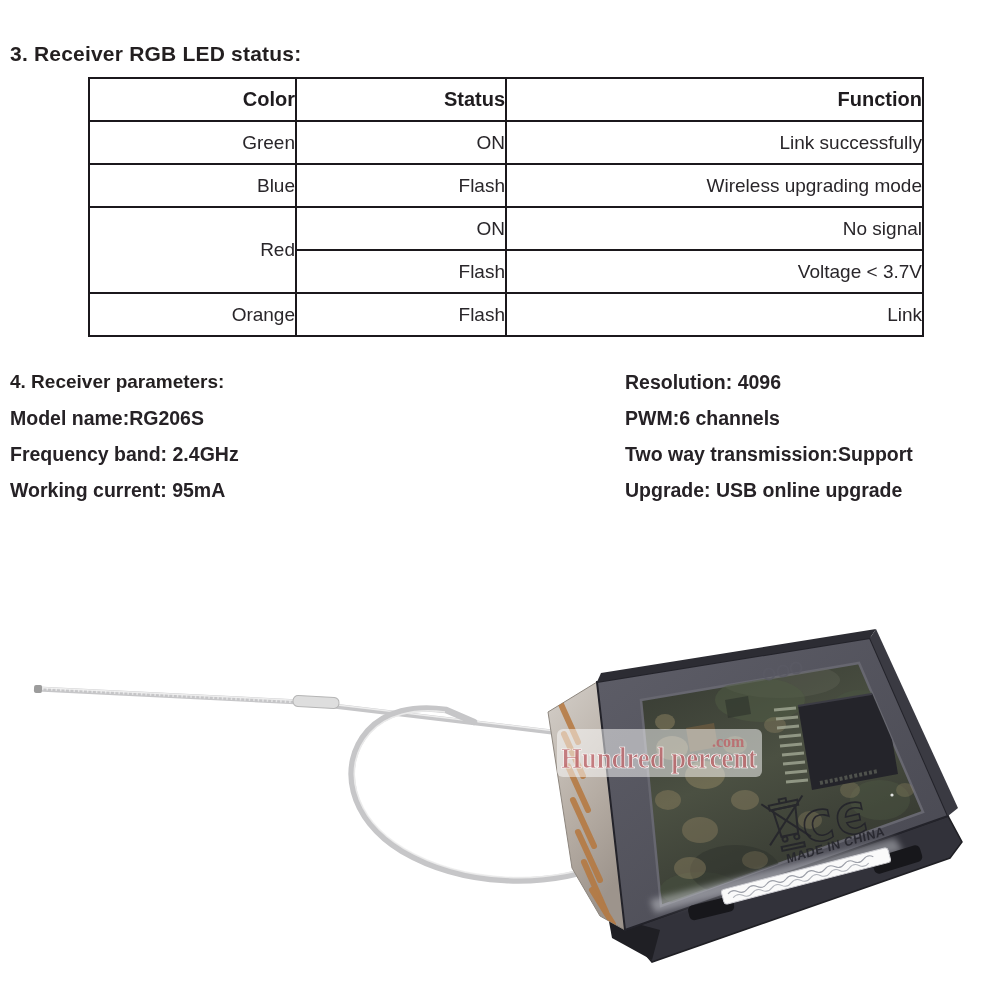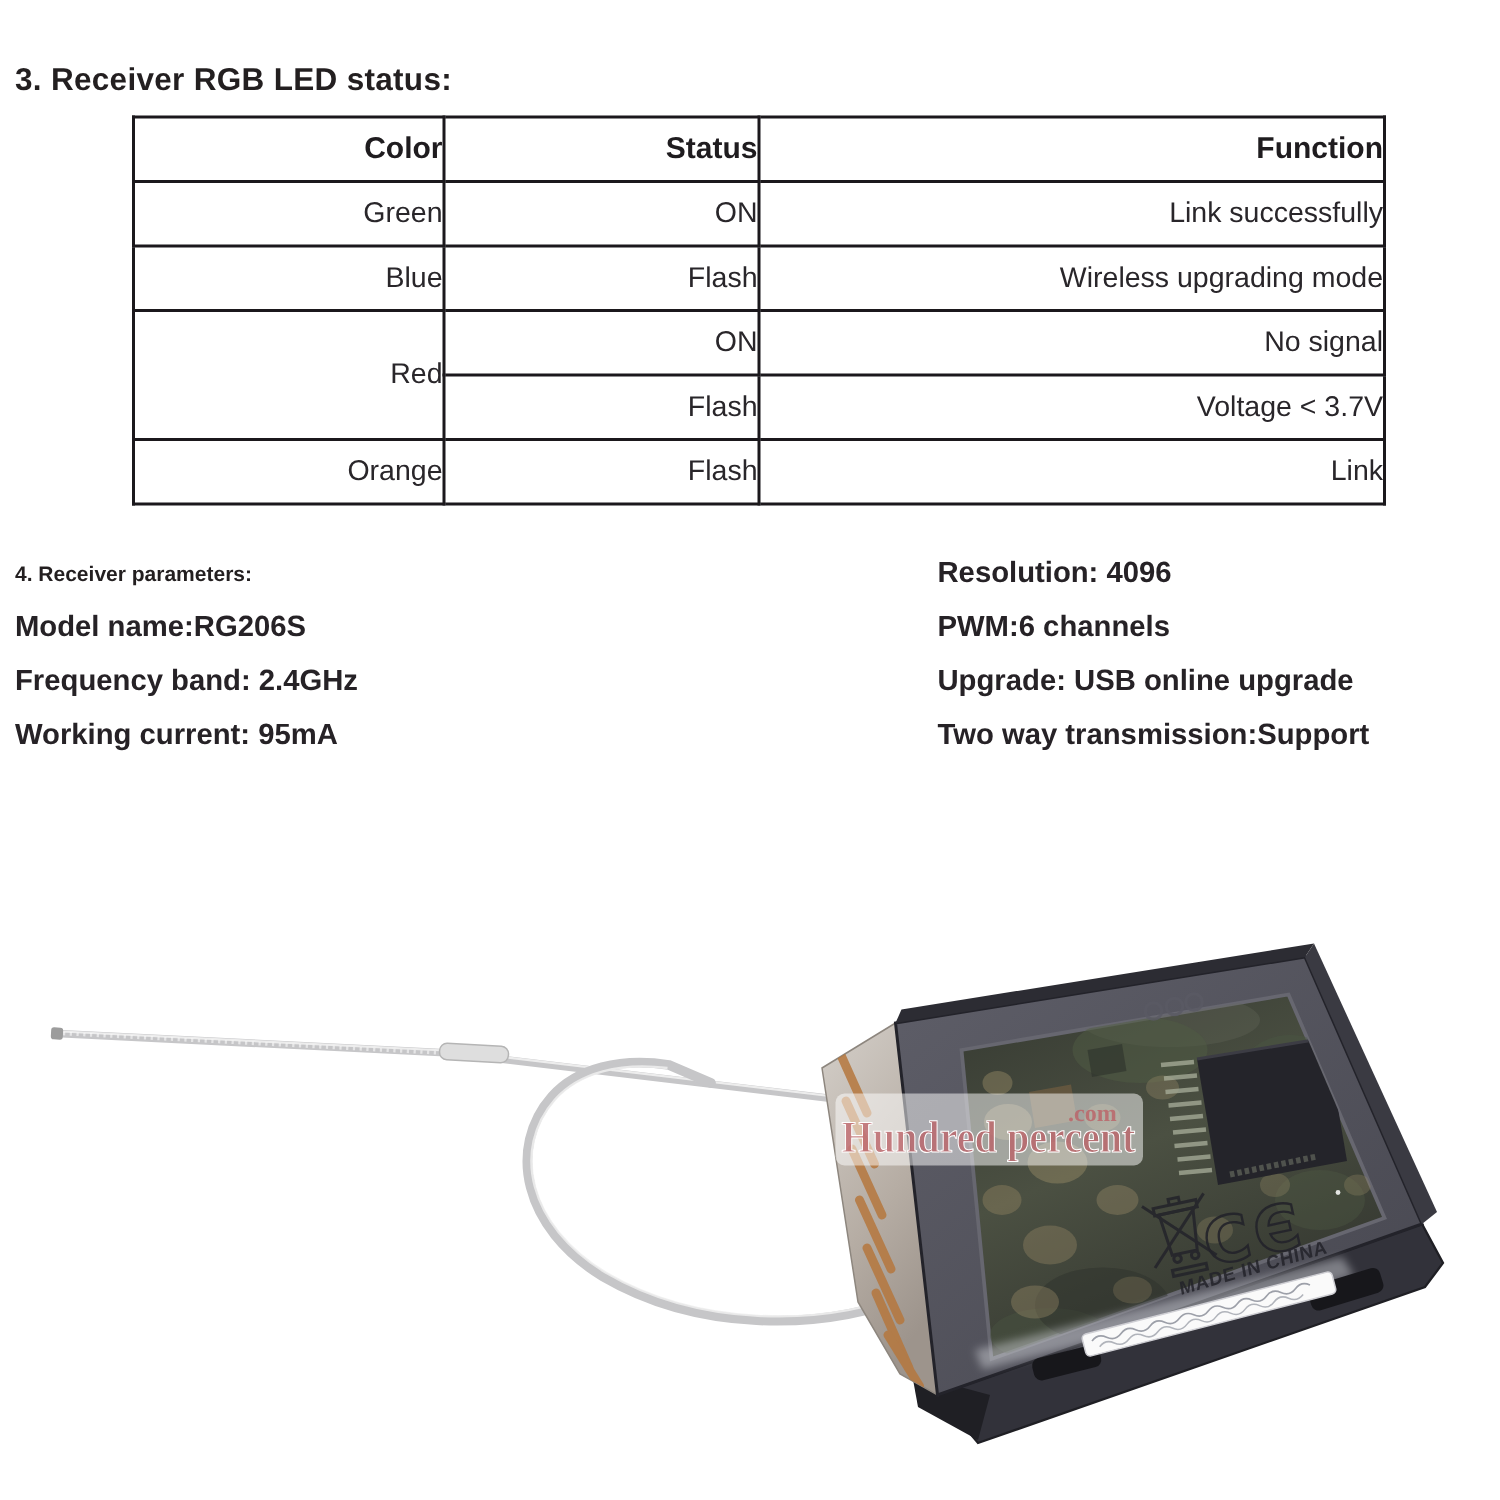--- a/index.html
+++ b/index.html
@@ -7,21 +7,21 @@
        font-family:"Liberation Sans", sans-serif;color:#262226;}
   .sec-heading{position:absolute;left:10px;margin:0;font-size:21px;font-weight:bold;color:#231f20;letter-spacing:.2px;}
   #h3{top:42px;text-align:center;}
   table{position:absolute;left:88px;top:77px;width:834px;border-collapse:collapse;table-layout:fixed;}
   th,td{border:2px solid #1b181c;text-align:right;vertical-align:middle;height:41px;padding:0;font-size:19px;color:#29262a;}
   th{font-size:20px;font-weight:bold;color:#1f1c1f;}
   .params{position:absolute;left:10px;top:364px;display:flex;}
   .pcol-left{width:615px;}
   .pcol-right{width:370px;}
   .pline{font-size:19.5px;line-height:36px;height:36px;white-space:nowrap;font-weight:bold;}
-  .pheading{font-size:14px;font-weight:bold;line-height:36px;height:36px;color:#231f20;}
+  .pheading{font-size:19px;font-weight:bold;line-height:36px;height:36px;color:#231f20;}
   .photo-wrap{position:absolute;left:0;top:600px;width:1000px;height:400px;}
 </style>
 </head>
 <body>
 
 <h2 id="h3" class="sec-heading">3. Receiver RGB LED status:</h2>
 
 <table>
   <colgroup>
       <col style="width:207px">
@@ -66,22 +66,22 @@
 <div class="params">
   <div class="pcol-left">
     <div class="pheading">4. Receiver parameters:</div>
     <div class="pline">Model name:RG206S</div>
     <div class="pline">Frequency band: 2.4GHz</div>
     <div class="pline">Working current: 95mA</div>
   </div>
   <div class="pcol-right">
     <div class="pline">Resolution: 4096</div>
     <div class="pline">PWM:6 channels</div>
+    <div class="pline">Two way transmission:Support</div>
     <div class="pline">Upgrade: USB online upgrade</div>
-    <div class="pline">Two way transmission:Support</div>
   </div>
 </div>
 
 <div class="photo-wrap">
 <svg width="1000" height="400" viewBox="0 600 1000 400" xmlns="http://www.w3.org/2000/svg">
   <defs>
     <linearGradient id="gSide" x1="0" y1="0" x2="0.4" y2="1">
       <stop offset="0" stop-color="#d4cfc9"></stop>
           <stop offset="0.6" stop-color="#b6ada4"></stop>
           <stop offset="1" stop-color="#9d948c"></stop>

